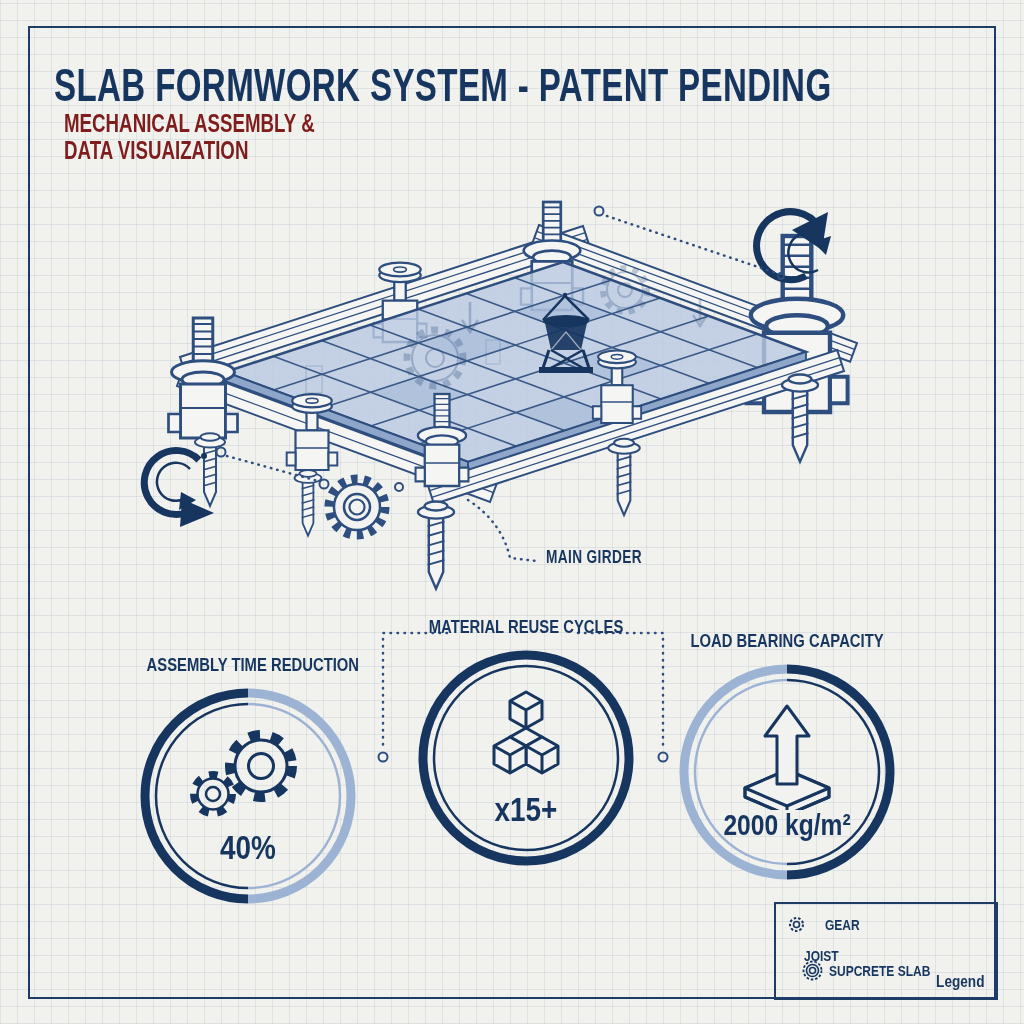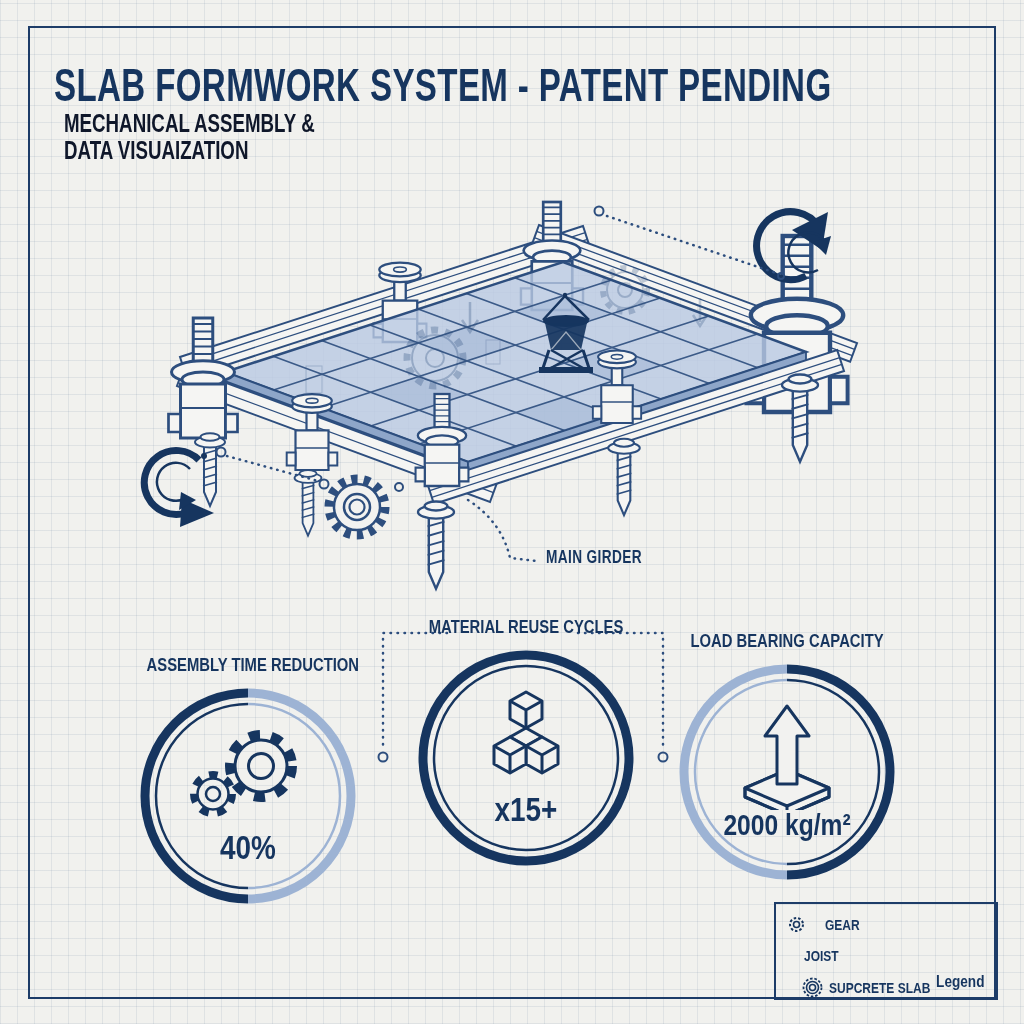--- a/index.html
+++ b/index.html
@@ -8,21 +8,21 @@
     background-color:#f1f1ee;
     background-image:
       repeating-linear-gradient(0deg, rgba(100,125,155,.13) 0 1px, transparent 1px 17px),
       repeating-linear-gradient(90deg, rgba(100,125,155,.13) 0 1px, transparent 1px 17px);
     font-family:"Liberation Sans","DejaVu Sans",sans-serif;
     color:#16355f;
   }
   .frame{position:absolute;left:28px;top:26px;right:28px;bottom:25px;border:2px solid #1d3c68;}
   .cond{transform:scaleX(.72);transform-origin:left center;white-space:nowrap;font-weight:bold;}
   .title{position:absolute;left:54px;top:58px;font-size:46px;letter-spacing:.5px;color:#16355f;}
-  .subtitle{position:absolute;left:64px;top:110px;font-size:26px;line-height:27px;color:#0f172a;}
+  .subtitle{position:absolute;left:64px;top:110px;font-size:26px;line-height:27px;color:#7f1d1d;}
   .diagram-svg{position:absolute;left:0;top:170px;width:1024px;height:430px;}
   .girder-label{position:absolute;left:546px;top:546px;font-size:19px;letter-spacing:.5px;}
   .badge{position:absolute;width:232px;height:232px;}
   .badge .hd{position:absolute;left:-14px;top:-26px;width:260px;text-align:center;font-size:19px;
     font-weight:bold;transform:scaleX(.78);transform-origin:center;white-space:nowrap;color:#16355f;}
   .badge .ring{position:absolute;left:0;top:0;}
   .badge .icon{position:absolute;left:50%;transform:translateX(-50%);}
   .badge .val{position:absolute;left:0;top:148px;width:232px;text-align:center;font-size:34px;
     font-weight:bold;transform:scaleX(.82);transform-origin:center;white-space:nowrap;color:#16355f;}
   .badge .val.small{font-size:30px;top:152px;}
@@ -256,21 +256,21 @@
     </svg>
     <span>GEAR</span>
   </div>
   <div class="item" style="left:28px;top:37px;flex-direction:column;">
     <svg width="19" height="19" viewBox="0 0 19 19" fill="none" stroke="#16355f">
       <circle cx="9.5" cy="9.5" r="7.5" stroke-width="2.4" stroke-dasharray="3 2.2"></circle>
       <circle cx="9.5" cy="9.5" r="4" stroke-width="1.6"></circle>
     </svg>
     <span>JOIST</span>
   </div>
-  <div class="item" style="left:26px;top:73px;justify-content:space-between;">
+  <div class="item" style="left:26px;top:56px;justify-content:space-between;">
     <svg width="21" height="21" viewBox="0 0 21 21" fill="none" stroke="#16355f">
       <circle cx="10.5" cy="10.5" r="9" stroke-width="1.8" stroke-dasharray="2.6 1.8"></circle>
       <circle cx="10.5" cy="10.5" r="6" stroke-width="1.6"></circle>
       <circle cx="10.5" cy="10.5" r="3" stroke-width="1.5"></circle>
     </svg>
     <span>SUPCRETE SLAB</span>
   </div>
   <div class="lg-title">Legend</div>
 </div>
 

